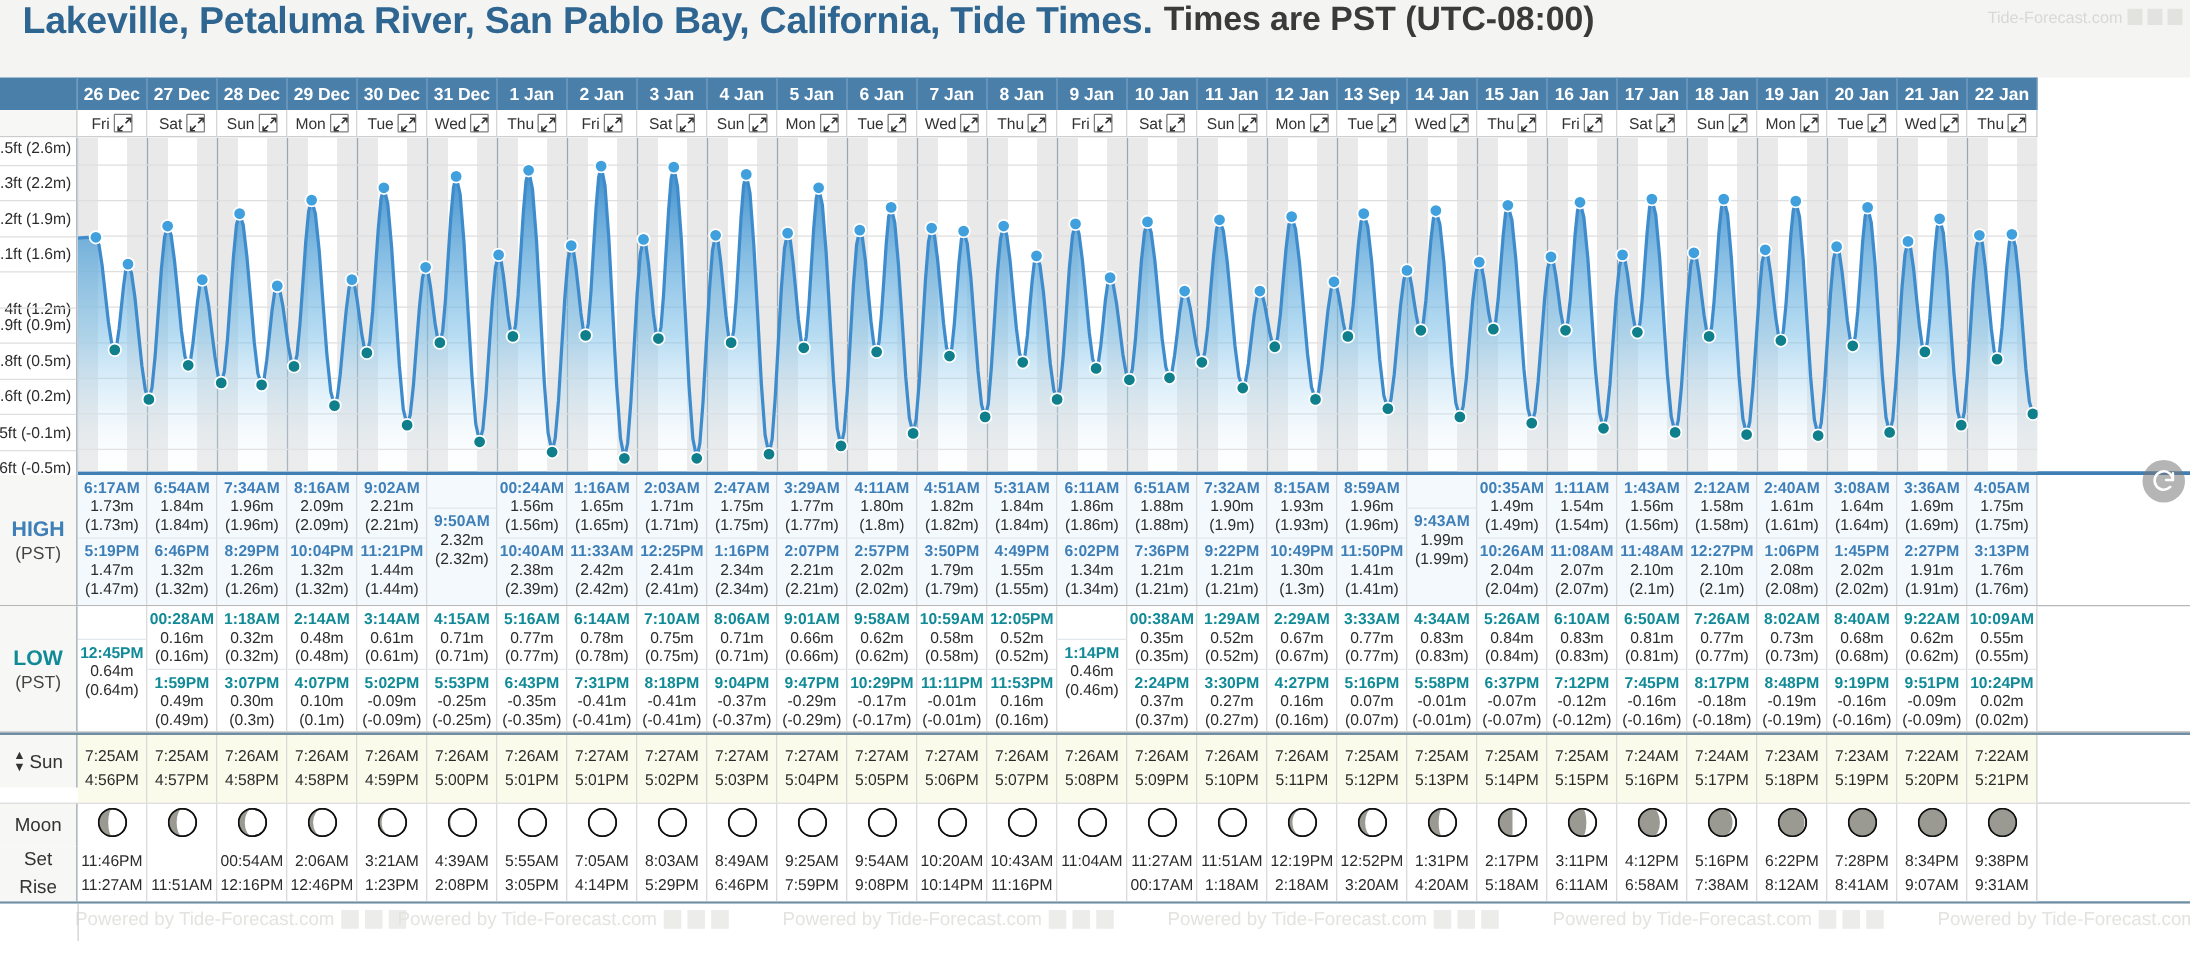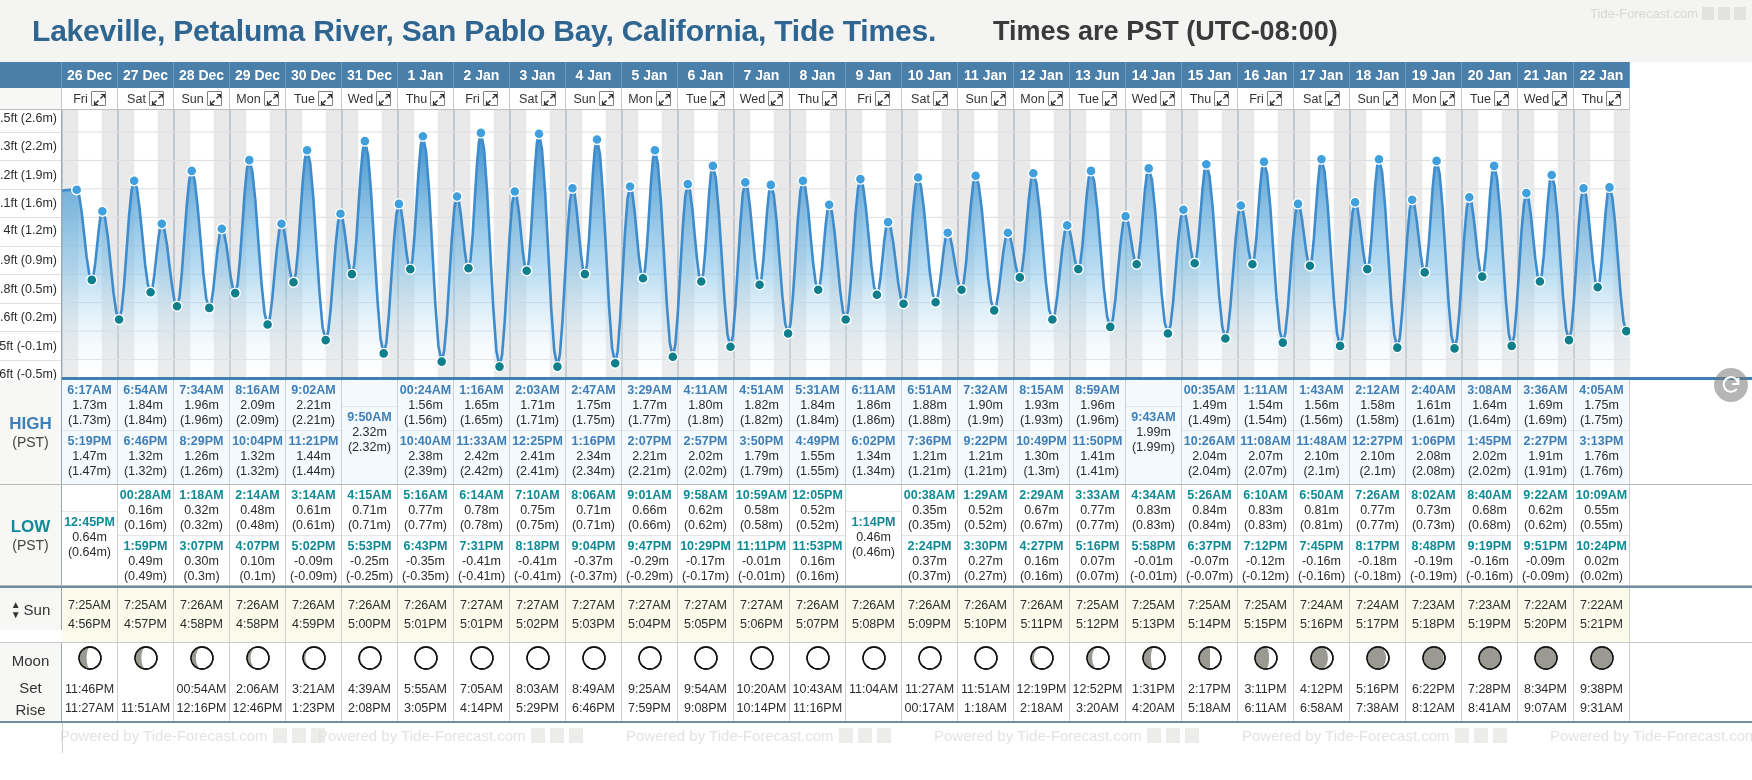--- a/index.html
+++ b/index.html
@@ -9,25 +9,24 @@
     overflow: hidden;
     background: #ffffff;
     font-family: "Liberation Sans", sans-serif;
   }
   #app { position: relative; width: 1752px; height: 780px; overflow: hidden; }
 
   
   .titlebar {
     height: 62px;
     background: #f4f4f2;
-    display: flex; align-items: center;
-    padding-left: 32px;
+    display: flex; align-items: flex-start;
+    padding-left: 18px;
     position: relative;
     overflow: hidden;
-    gap: 48px;
   }
   .title-main {
     font-size: 30px; font-weight: bold; color: #2f6591; letter-spacing: -0.2px;
     white-space: nowrap;
   }
   .title-sub {
     font-size: 27px; font-weight: bold; color: #3a3a3a; margin-left: 9px;
     white-space: nowrap;
   }
   .title-watermark {
@@ -305,21 +304,21 @@
             <span>11 Jan</span>
           </div>
         </div>
         <div class="daycol">
           <div class="hdr-date">
             <span>12 Jan</span>
           </div>
         </div>
         <div class="daycol">
           <div class="hdr-date">
-            <span>13 Jun</span>
+            <span>13 Sep</span>
           </div>
         </div>
         <div class="daycol">
           <div class="hdr-date">
             <span>14 Jan</span>
           </div>
         </div>
         <div class="daycol">
           <div class="hdr-date">
             <span>15 Jan</span>
@@ -739,21 +738,21 @@
     <div class="labelcol">
       <div class="yaxis" id="yaxis">
           <div class="ytick" style="top: 8px;">8.5ft (2.6m)</div>
           <div class="ysep" style="top: 22px;"></div>
           <div class="ytick" style="top: 36.4444px;">7.3ft (2.2m)</div>
           <div class="ysep" style="top: 50.4444px;"></div>
           <div class="ytick" style="top: 64.8889px;">6.2ft (1.9m)</div>
           <div class="ysep" style="top: 78.8889px;"></div>
           <div class="ytick" style="top: 93.3333px;">5.1ft (1.6m)</div>
           <div class="ysep" style="top: 107.333px;"></div>
-          <div class="ytick" style="top: 120px; text-align: right;">4ft (1.2m)</div>
+          <div class="ytick" style="top: 137px; text-align: right;">4ft (1.2m)</div>
           <div class="ysep" style="top: 135.778px;"></div>
           <div class="ytick" style="top: 150.222px;">2.9ft (0.9m)</div>
           <div class="ysep" style="top: 164.222px;"></div>
           <div class="ytick" style="top: 178.667px;">1.8ft (0.5m)</div>
           <div class="ysep" style="top: 192.667px;"></div>
           <div class="ytick" style="top: 207.111px;">0.6ft (0.2m)</div>
           <div class="ysep" style="top: 221.111px;"></div>
           <div class="ytick" style="top: 235.556px;">-0.5ft (-0.1m)</div>
           <div class="ysep" style="top: 249.556px;"></div>
           <div class="ytick" style="top: 264px;">-1.6ft (-0.5m)</div>

